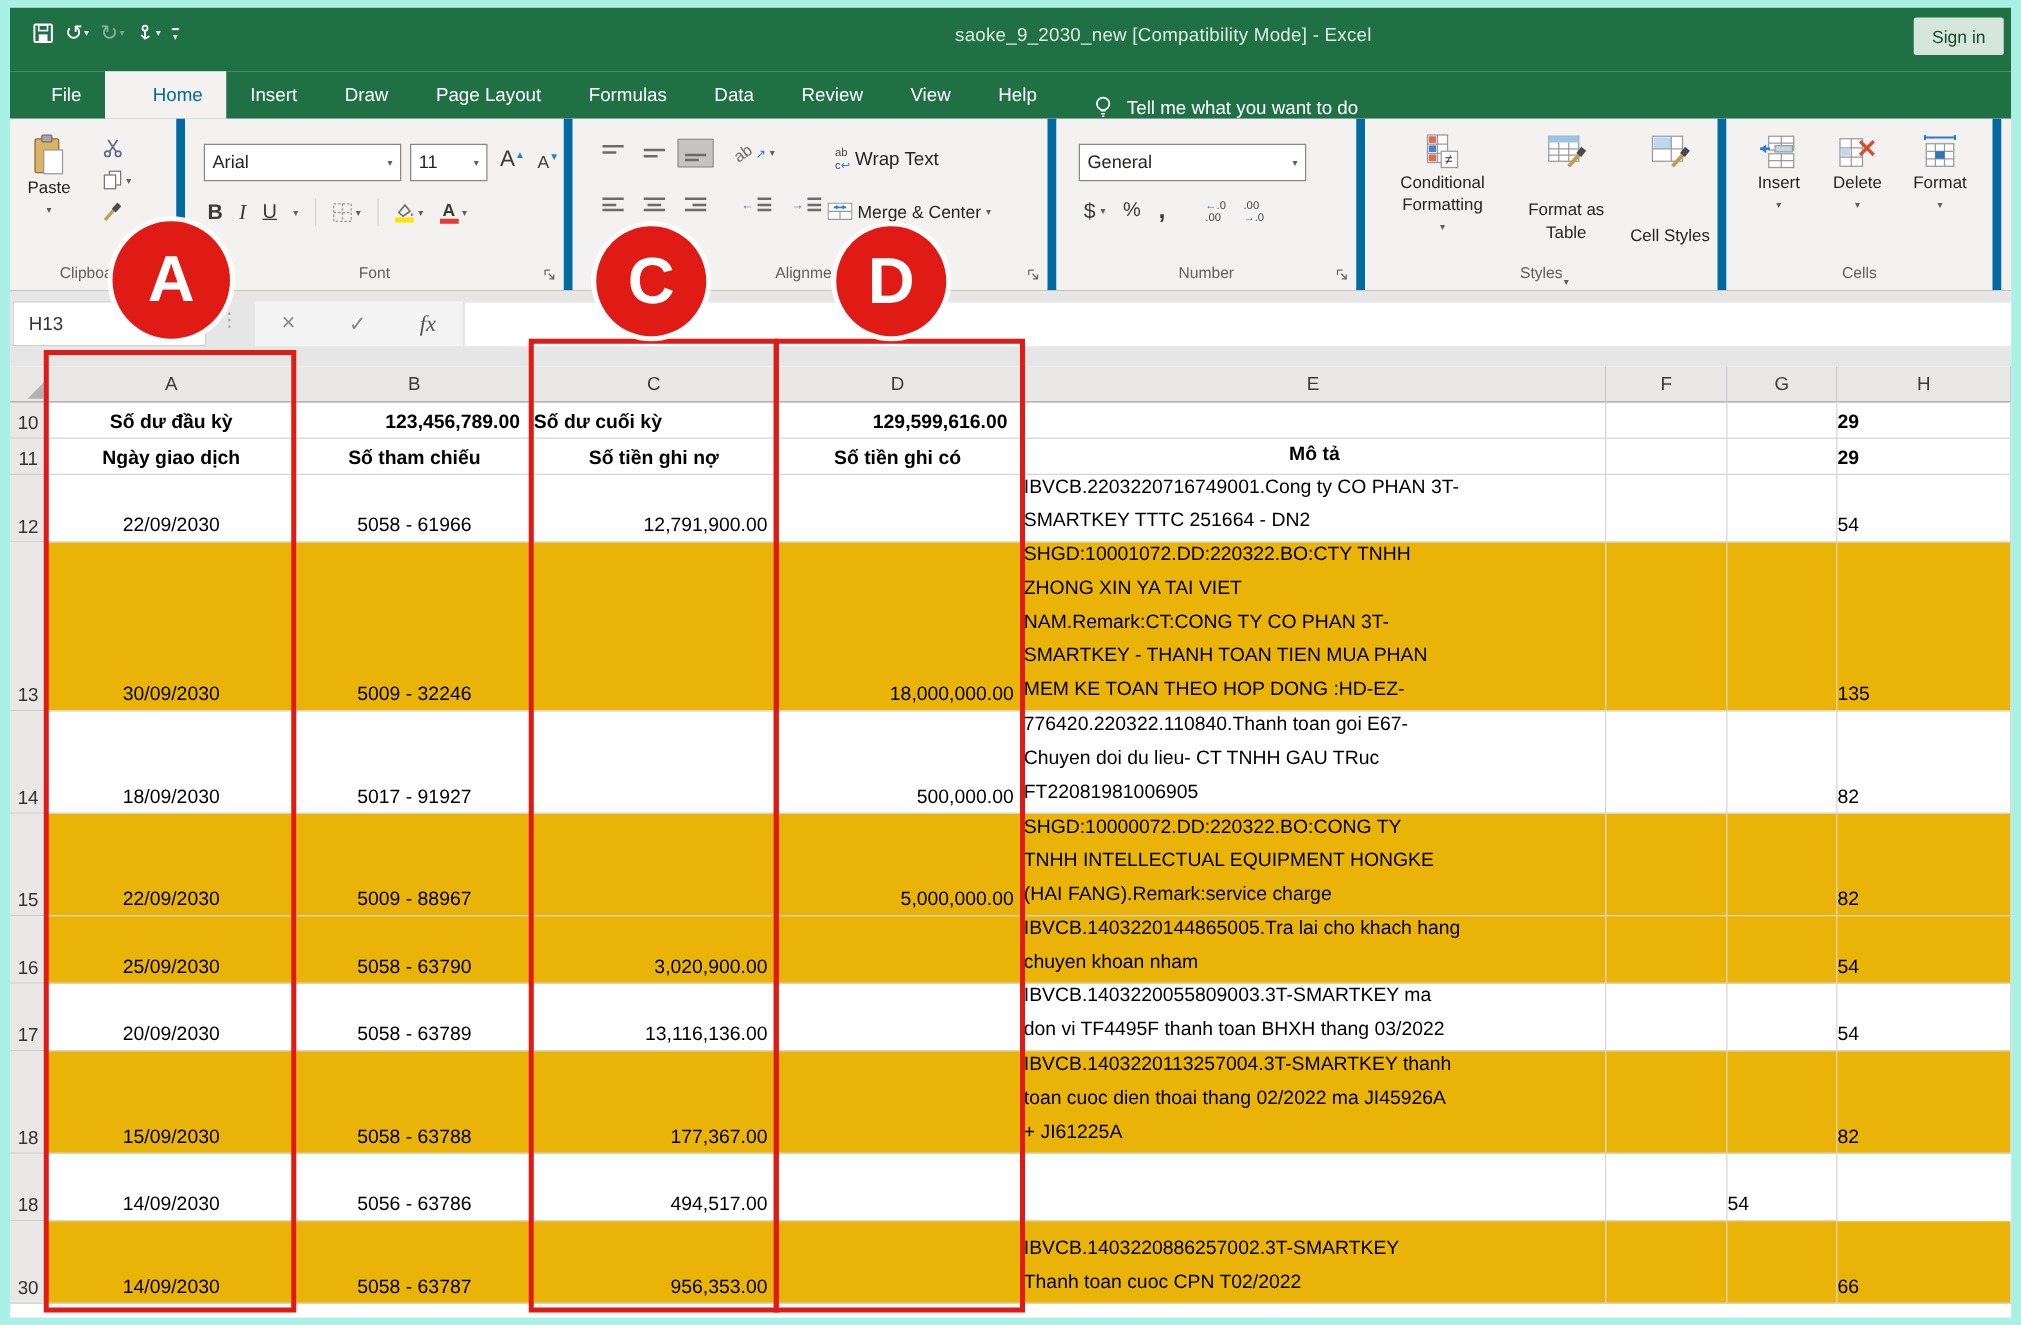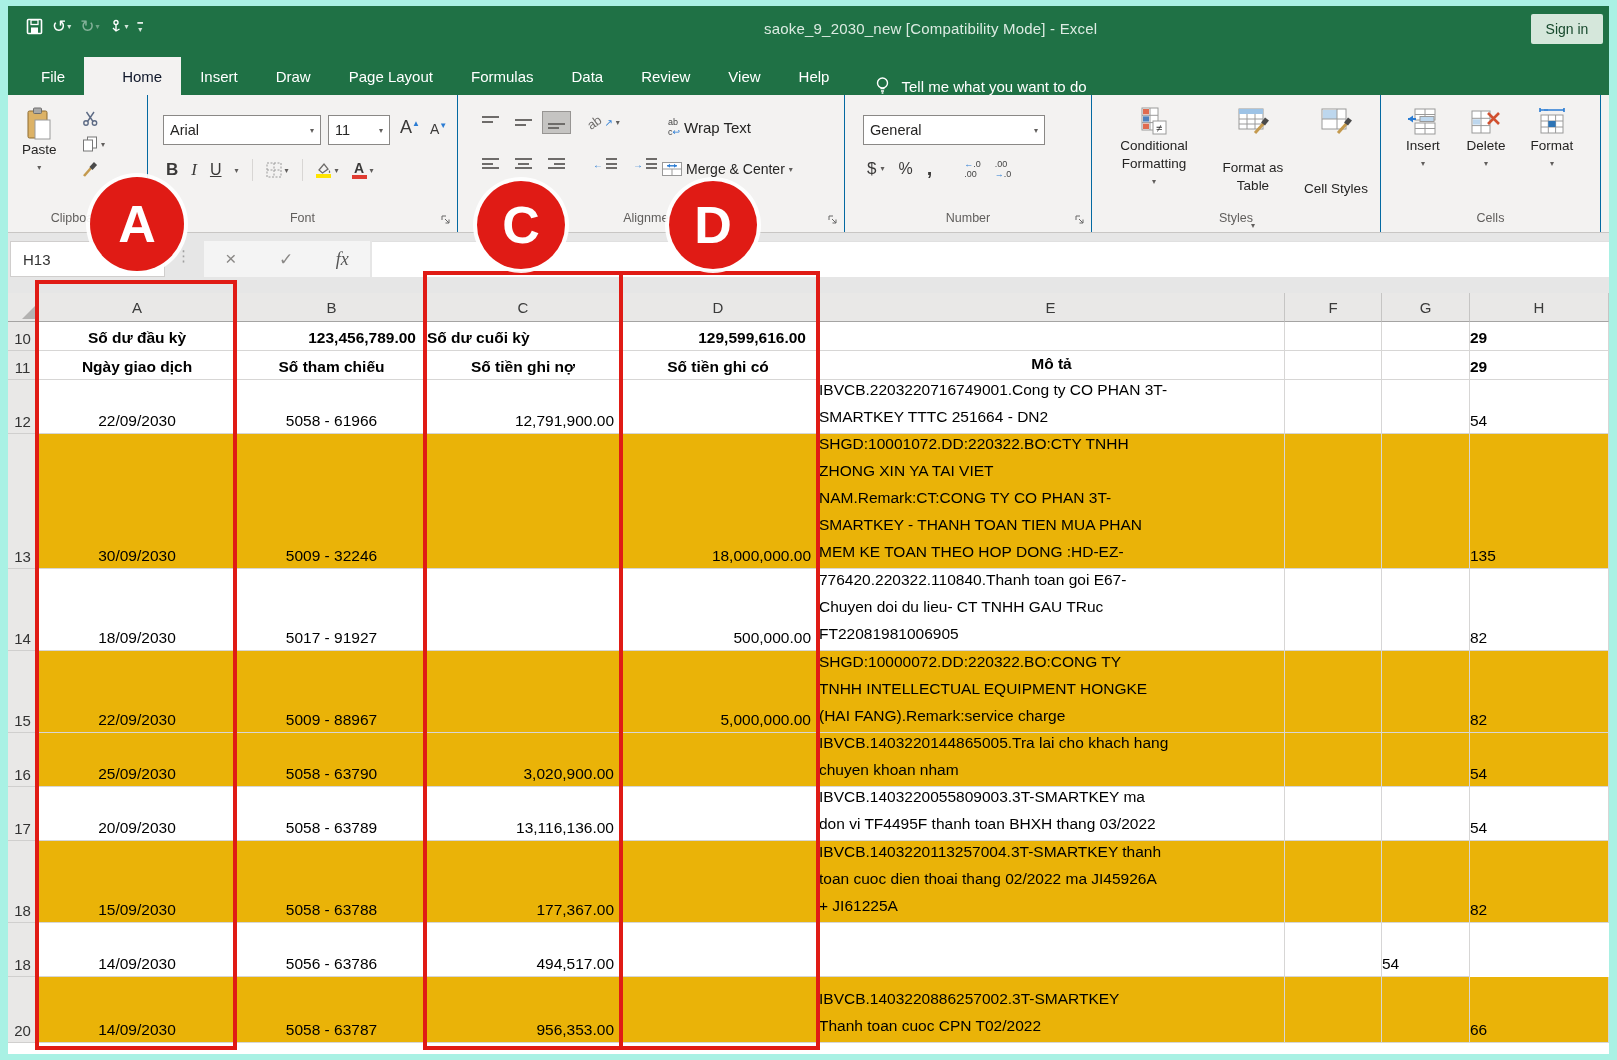--- a/index.html
+++ b/index.html
@@ -14,26 +14,26 @@
   .qat .car { font-size:8px; color:#d3e5da; }
   .qat .dim { opacity:.45; }
   .title { position:absolute; left:756px; top:14px; color:#dcebe2; font-size:15px; letter-spacing:.2px; }
   .signin { position:absolute; left:1523px; top:8px; width:72px; height:30px; background:#d5e7db;
             color:#17492d; border:none; font-size:14px; font-family:inherit; border-radius:2px; }
 
   
   .tabbar { position:absolute; left:0; top:51px; width:100%; height:38px; background:#1f7145; display:flex; align-items:stretch; }
   .tabs { display:flex; align-items:stretch; padding-left:14px; }
   .tab { color:#fff; font-size:15px; padding:0 19px; display:flex; align-items:center; cursor:default; }
-  .tab.active { background:#f3f2f1; color:#0f172a; font-weight:400;padding-left:38px; }
+  .tab.active { background:#f3f2f1; color:#0369a1; font-weight:400;padding-left:38px; }
   .tellme { display:flex; align-items:flex-end; gap:10px; color:#fff; font-size:15px; margin-left:26px; }
 
   
   .ribbon { position:absolute; left:0; top:89px; width:100%; height:138px; background:#f3f2f1; border-bottom:1px solid #c8c6c4; }
-  .group { position:absolute; top:0; height:137px; border-right:1px solid #0369a1; }
+  .group { position:absolute; top:0; height:137px; border-right:7px solid #0369a1; }
   .glabel { position:absolute; bottom:7px; left:0; width:100%; text-align:center; font-size:12.5px; color:#605e5c; }
   .launcher { position:absolute; right:6px; bottom:7px; }
   .combo { background:#fff; border:1px solid #8a8886; height:30px; display:flex; align-items:center;
            justify-content:space-between; padding:0 6px; font-size:14.5px; color:#252423; }
   .combo .car { font-size:8px; color:#605e5c; }
   .car { font-size:8px; color:#605e5c; }
   .rbtn { display:flex; align-items:center; gap:4px; color:#252423; }
   .bigbtn { display:flex; flex-direction:column; align-items:center; color:#252423; font-size:13.5px; line-height:18px; text-align:center; }
   .ic-txt { font-size:15px; color:#3b3a39; }
 
@@ -579,21 +579,21 @@
             <div class="rn">18</div>
             <div class="cell ca">14/09/2030</div>
             <div class="cell cb">5056 - 63786</div>
             <div class="cell cc">494,517.00</div>
             <div class="cell cd"></div>
             <div class="cell cf"></div>
             <div class="cell cg"></div>
             <div class="cell ch">54</div>
           </div>
           <div class="srow t-data band-blue" style="height: 66px;">
-            <div class="rn">20</div>
+            <div class="rn">30</div>
             <div class="cell ca">14/09/2030</div>
             <div class="cell cb">5058 - 63787</div>
             <div class="cell cc">956,353.00</div>
             <div class="cell cd"></div>
             <div class="cell ce">IBVCB.1403220886257002.3T-SMARTKEY
 Thanh toan cuoc CPN T02/2022</div>
             <div class="cell cf"></div>
             <div class="cell cg"></div>
             <div class="cell ch">66</div>
           </div>

